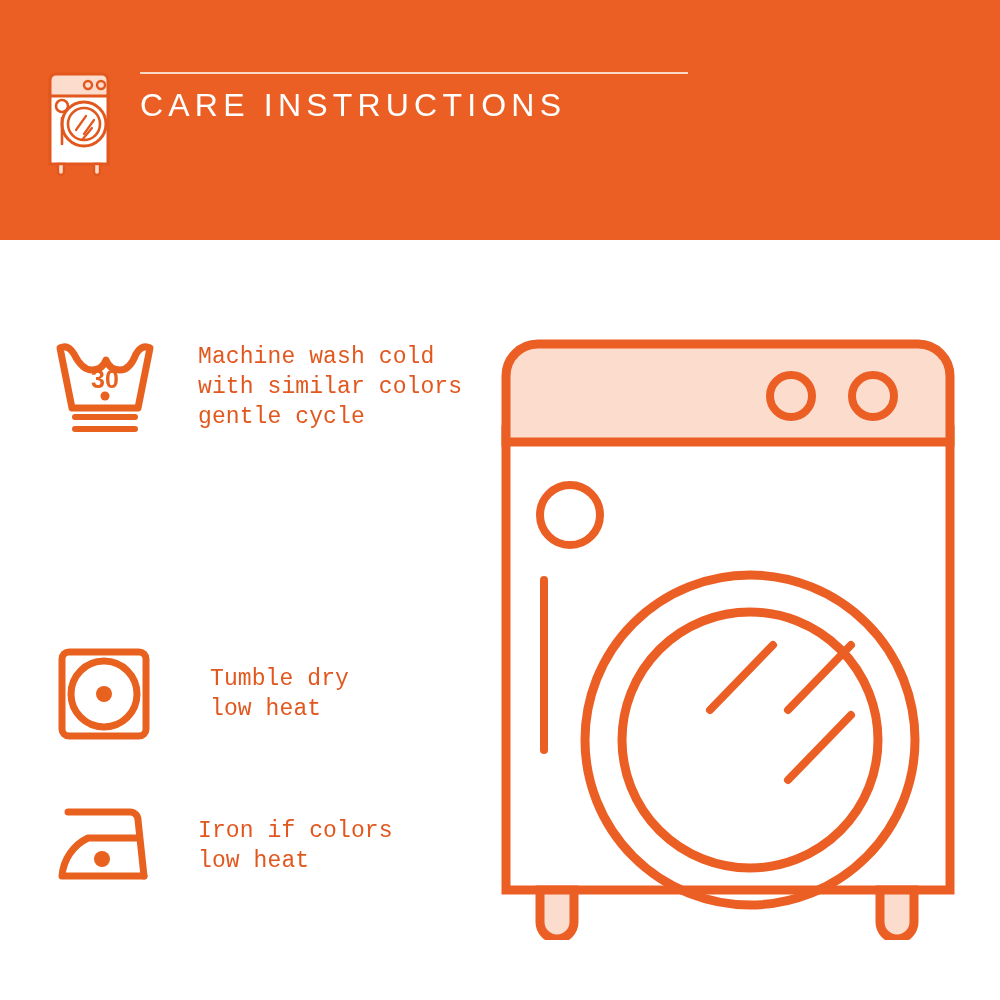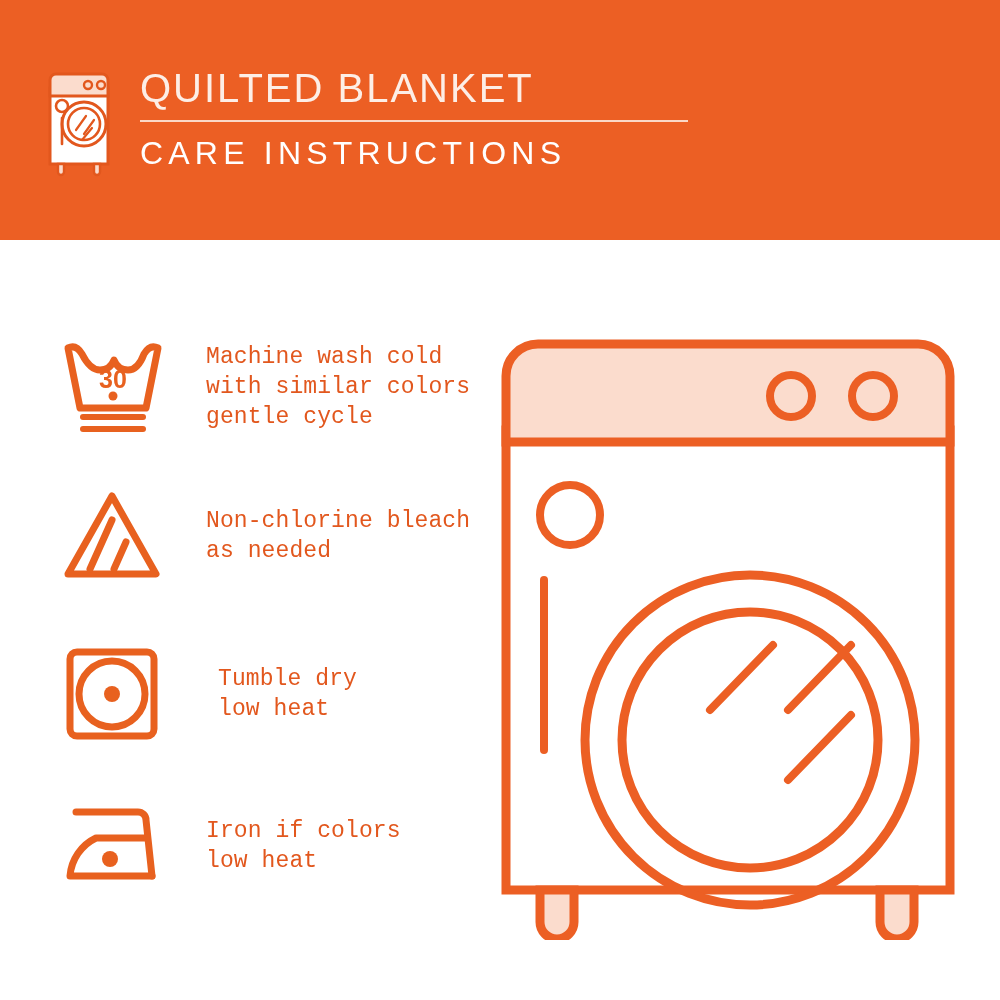--- a/index.html
+++ b/index.html
@@ -56,21 +56,21 @@
     font-size: 32px;
     line-height: 50px;
     letter-spacing: 5.2px;
     font-weight: 400;
     white-space: nowrap;
   }
 
   
   #instruction-list {
     position: absolute;
-    left: 12px;
+    left: 4px;
     top: 240px;
     width: 480px;
     height: 760px;
   }
   .instruction-row {
     position: absolute;
     left: 44px;
     width: 420px;
     height: 130px;
     display: flex;
@@ -139,21 +139,20 @@
       <line x1="32" y1="64" x2="42" y2="50" stroke="#e2571d" stroke-width="2.2" stroke-linecap="round"></line>
       <line x1="40" y1="68" x2="50" y2="54" stroke="#e2571d" stroke-width="2.2" stroke-linecap="round"></line>
       <line x1="38" y1="74" x2="48" y2="62" stroke="#e2571d" stroke-width="2.2" stroke-linecap="round"></line>
 
       <path d="M14 98 L14 106 A3 3 0 0 0 20 106 L20 98 Z" fill="#fbdccd" stroke="#e2571d" stroke-width="2.4"></path>
       <path d="M50 98 L50 106 A3 3 0 0 0 56 106 L56 98 Z" fill="#fbdccd" stroke="#e2571d" stroke-width="2.4"></path>
     </svg>
   </div>
 
   <div id="header-text-block">
-    <div id="title-primary">QUILTED BLANKET</div>
     <div id="title-divider"></div>
     <div id="title-secondary">CARE INSTRUCTIONS</div>
   </div>
 
 </div>
 
 <div id="instruction-list">
 
   <div class="instruction-row row-0">
     <div class="instruction-icon">
@@ -166,31 +165,20 @@
 
         <text x="57" y="52" fill="#e8611f" font-family="Liberation Sans, sans-serif" font-size="25" font-weight="700" text-anchor="middle">30</text>
         <circle cx="57" cy="60" r="4.5" fill="#e8611f"></circle>
       </svg>
     </div>
     <div class="instruction-label">Machine wash cold
 with similar colors
 gentle cycle</div>
   </div>
 
-  <div class="instruction-row row-1">
-    <div class="instruction-icon">
-      <svg width="112" height="100" viewBox="0 0 112 100">
-        <path d="M56 10 L100 88 L12 88 Z" fill="none" stroke="#e8611f" stroke-width="7" stroke-linejoin="round"></path>
-        <line x1="56" y1="34" x2="34" y2="83" stroke="#e8611f" stroke-width="7" stroke-linecap="round"></line>
-        <line x1="70" y1="56" x2="58" y2="83" stroke="#e8611f" stroke-width="7" stroke-linecap="round"></line>
-      </svg>
-    </div>
-    <div class="instruction-label">Non-chlorine bleach
-as needed</div>
-  </div>
 
   <div class="instruction-row row-2">
     <div class="instruction-icon">
       <svg width="112" height="100" viewBox="0 0 112 100">
         <rect x="14" y="8" width="84" height="84" rx="7" fill="none" stroke="#e8611f" stroke-width="7"></rect>
         <circle cx="56" cy="50" r="33" fill="none" stroke="#e8611f" stroke-width="7"></circle>
         <circle cx="56" cy="50" r="8" fill="#e8611f"></circle>
       </svg>
     </div>
     <div class="instruction-label">Tumble dry

